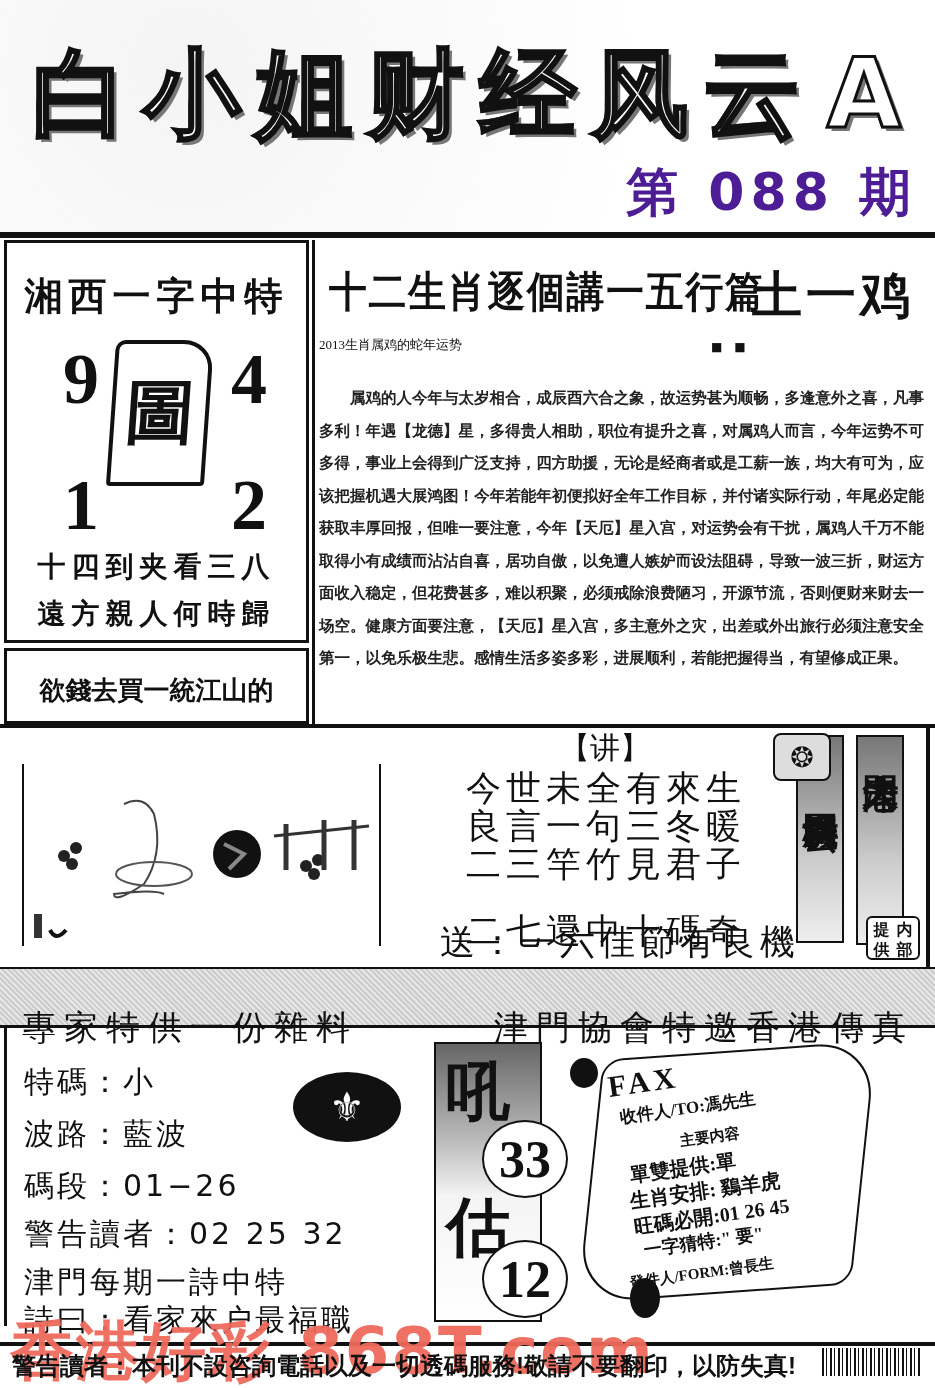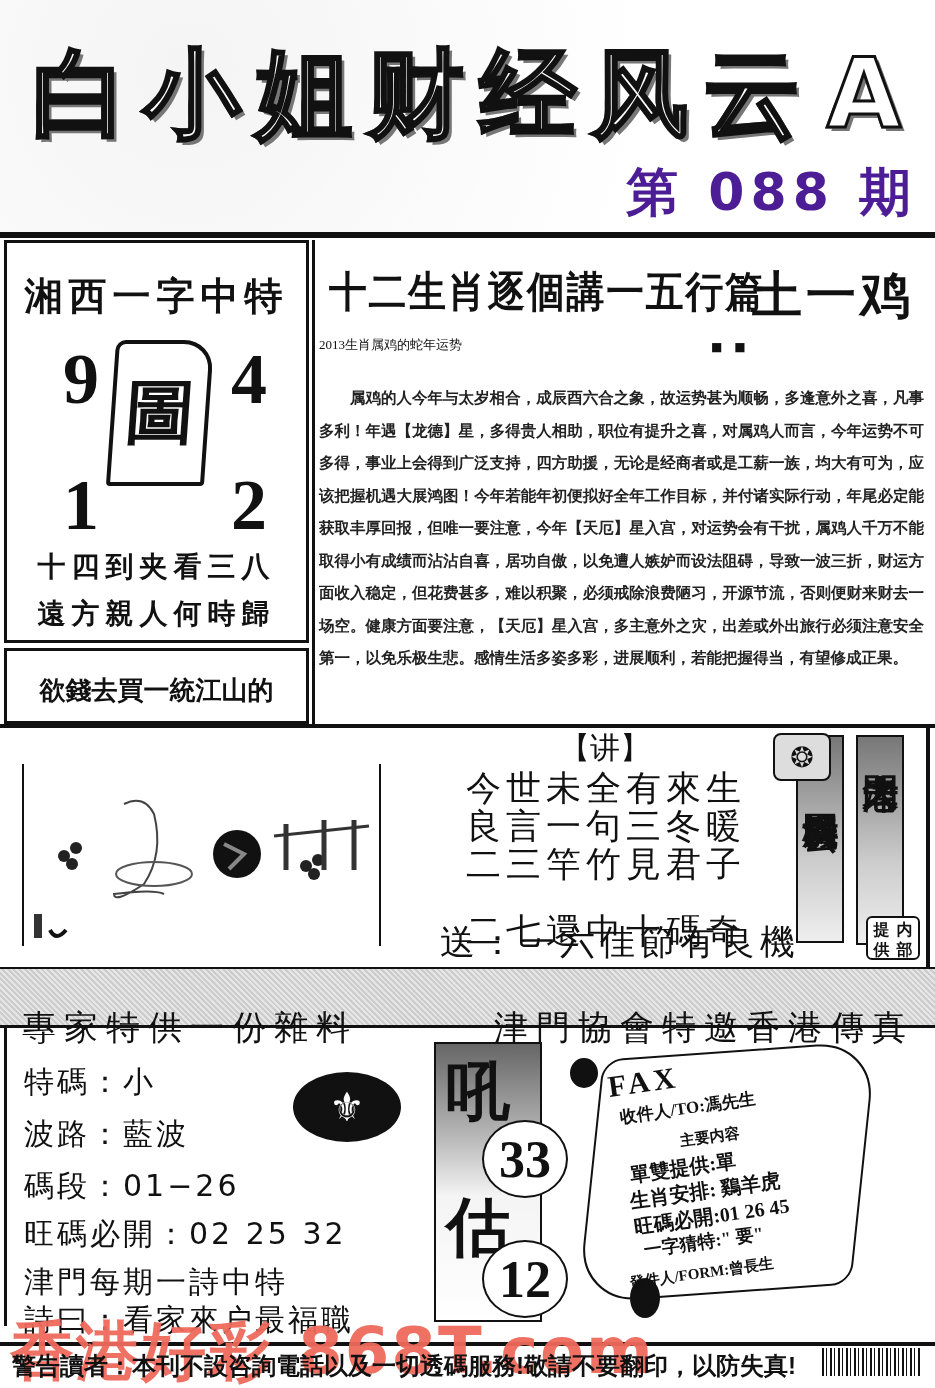--- a/index.html
+++ b/index.html
@@ -136,21 +136,21 @@
 
 <div class="abs band">
   <div class="abs band-text" style="left:22px;">專家特供一份雜料</div>
   <div class="abs band-text" style="left:494px;">津門協會特邀香港傳真</div>
 </div>
 
 <div class="abs bottom"></div>
 <div class="abs info-line" style="top:1062px;"><span>特碼：</span><span>小</span></div>
 <div class="abs info-line" style="top:1114px;"><span>波路：</span><span>藍波</span></div>
 <div class="abs info-line" style="top:1166px;"><span>碼段：</span><span>01−26</span></div>
-<div class="abs info-line" style="top:1214px;"><span>旺碼必開：</span><span>02 25 32</span></div>
+<div class="abs info-line" style="top:1214px;"><span>警告讀者：</span><span>02 25 32</span></div>
 <div class="abs info-line" style="top:1262px;"><span>津門每期一詩中特</span></div>
 <div class="abs info-line" style="top:1300px;"><span>詩曰：</span><span>看家來户最福職</span></div>
 <div class="abs fish">⚜</div>
 
 <div class="abs guess-box">
   <div class="abs guess-char" style="left:10px;top:4px;">吼</div>
   <div class="abs circle" style="left:46px;top:76px;">33</div>
   <div class="abs guess-char" style="left:10px;top:140px;">估</div>
   <div class="abs circle" style="left:46px;top:196px;">12</div>
 </div>

